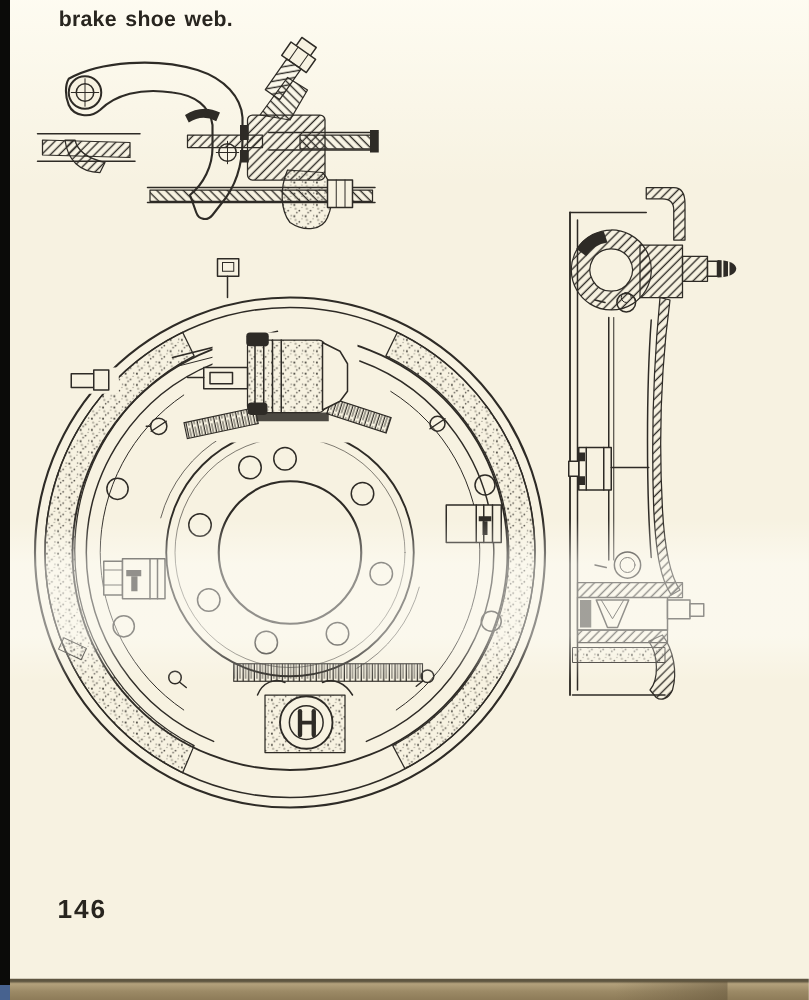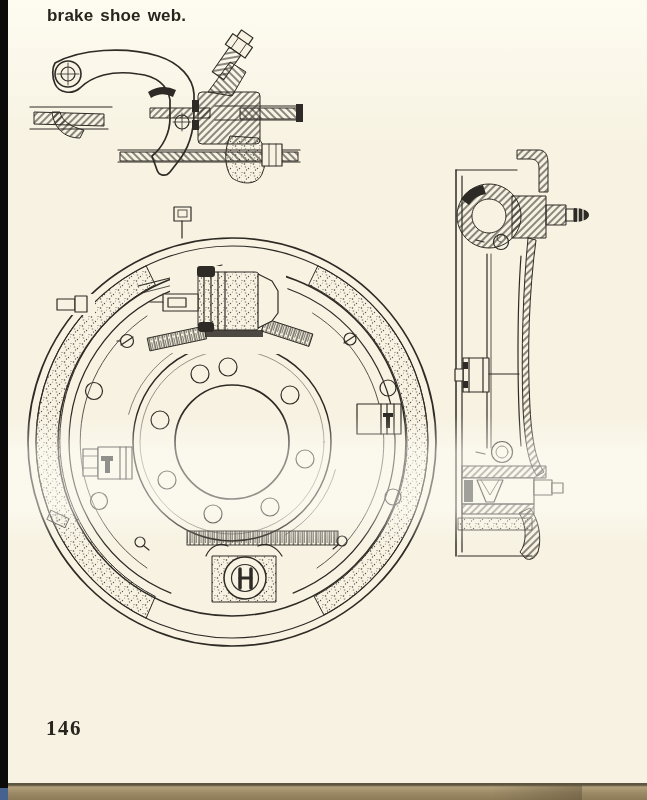--- a/index.html
+++ b/index.html
@@ -17,21 +17,21 @@
     pointer-events:none;}
   .edge-left{position:absolute;left:0;top:0;width:8px;height:800px;background:#0b0b09;}
   .edge-speck{position:absolute;left:0;top:788px;width:8px;height:12px;background:#47628f;}
   .bottom-band{position:absolute;left:0;top:783px;width:647px;height:17px;
     background:linear-gradient(180deg,#5e5540 0,#5e5540 2px,#b3a17c 4px,#9c8a66 10px,#8d7b58 17px);}
   .bottom-band-dark{position:absolute;right:0;top:785px;width:90px;height:15px;
     background:linear-gradient(90deg, rgba(90,76,52,0), rgba(90,76,52,.45));}
   .txt{position:absolute;color:#28251f;white-space:nowrap;}
   .top-note{left:47px;top:6px;font-size:17px;font-weight:700;letter-spacing:.2px;word-spacing:2px;}
   .caption{left:47px;top:652px;font-size:17px;font-weight:700;letter-spacing:.1px;word-spacing:2.5px;}
-  .pageno{left:46px;top:716px;font-size:21px;font-weight:700;letter-spacing:1.5px;font-family:Liberation Serif, serif;}
+  .pageno{left:46px;top:716px;font-size:21px;font-weight:700;letter-spacing:1.5px;}
   svg{position:absolute;left:0;top:0;}
   
   .s1{stroke:#2e2b26;fill:none;stroke-width:1.2;stroke-linecap:round;stroke-linejoin:round;}
   .s2{stroke:#2e2b26;fill:none;stroke-width:1.7;stroke-linecap:round;stroke-linejoin:round;}
   .sthin{stroke:#2e2b26;fill:none;stroke-width:.8;stroke-linecap:round;}
   .f{fill:#2e2b26;stroke:none;}
   .cream{fill:#f7f2e1;stroke:none;}
   .creamS{fill:#f7f2e1;stroke:#2e2b26;stroke-width:1.2;stroke-linejoin:round;}
   .hatch{fill:url(#hatch);stroke:#2e2b26;stroke-width:1;stroke-linejoin:round;}
   .hatchB{fill:url(#hatchB);stroke:#2e2b26;stroke-width:1;stroke-linejoin:round;}

